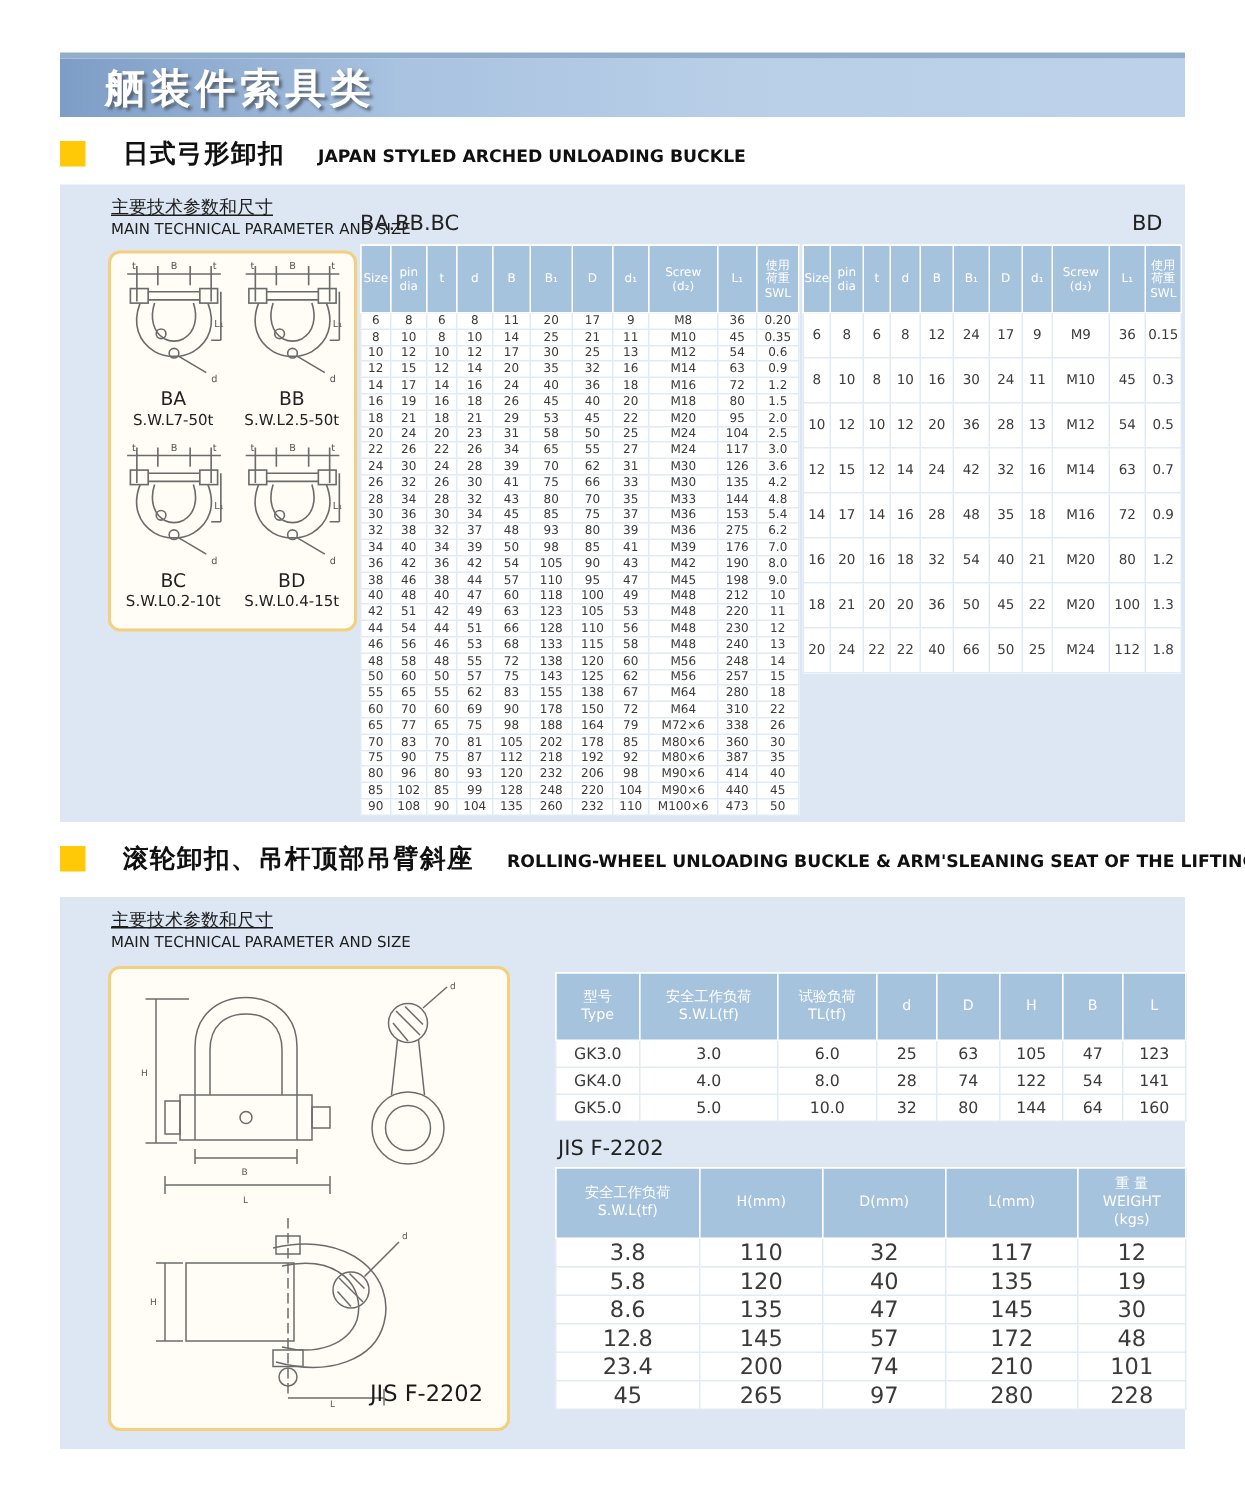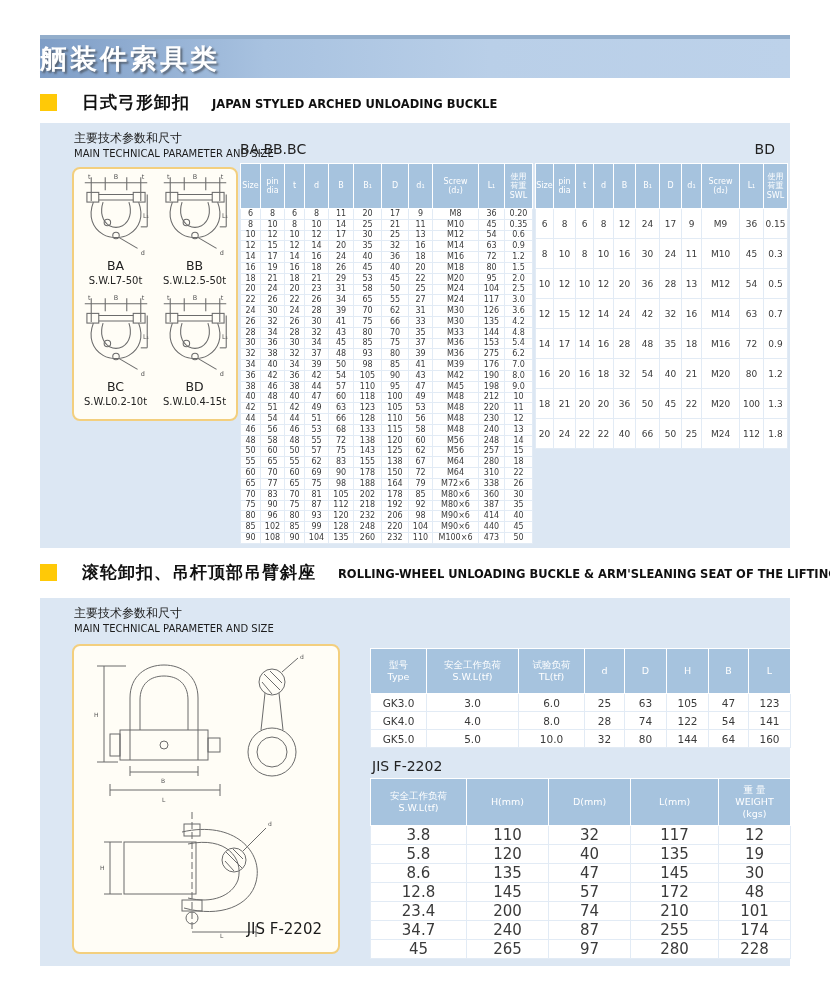--- a/index.html
+++ b/index.html
@@ -9,39 +9,39 @@
     overflow:hidden;
   }
   
   .banner{
     position:absolute;left:40px;top:35px;width:750px;height:43px;
     background:linear-gradient(90deg,#7e9dc6 0%,#a8c2e0 30%,#b9cfe8 60%,#bdd2ea 100%);
     border-top:4px solid #93aecb;box-sizing:border-box;
     display:flex;align-items:center;
   }
   .banner-zh{
-    font-size:27px;font-weight:bold;color:#ffffff;
+    margin-left:30px;font-size:27px;font-weight:bold;color:#ffffff;
     letter-spacing:3px;text-shadow:2px 2px 2px rgba(80,90,105,.85);white-space:nowrap;
   }
   .banner-en{
     margin-left:16px;font-size:19px;font-weight:bold;color:#dde3ea;
     letter-spacing:1px;text-shadow:2px 2px 1px rgba(80,90,105,.7);white-space:nowrap;
   }
   
   .sec-title{position:absolute;left:40px;width:750px;display:flex;align-items:center;gap:12px;}
   .sec1{top:91px;} .sec2{top:561px;}
   .bullet{width:17px;height:17px;background:#ffc907;margin-right:13px;flex:none;}
   .sec-zh{font-size:17px;font-weight:bold;color:#101010;white-space:nowrap;letter-spacing:1px;}
   .sec-en{font-size:11.5px;font-weight:bold;color:#101010;margin-left:10px;padding-top:3px;white-space:nowrap;}
   
   .content{position:absolute;left:40px;width:750px;background:#dce7f3;}
   .content1{top:123px;height:425px;}
   .content2{top:598px;height:368px;}
   .param{position:absolute;left:34px;top:7px;line-height:1.4;}
-  .param-zh{font-size:12px;color:#1c1c1c;}
+  .param-zh{font-size:12px;color:#1c1c1c;text-decoration:underline;}
   .param-en{font-size:10px;color:#1c1c1c;}
   
   .dbox{
     position:absolute;background:#fffdf6;border:2px solid #f3cf7e;border-radius:8px;
     box-sizing:border-box;
   }
   .dbox1{left:32px;top:44px;width:166px;height:254px;
     display:grid;grid-template-columns:1fr 1fr;grid-template-rows:1fr 1fr;padding:4px 2px;}
   .shk{display:flex;flex-direction:column;align-items:center;justify-content:flex-start;}
   .shk svg{width:72px;height:84px;}
@@ -943,27 +943,20 @@
           <td>48</td>
         </tr>
         <tr>
           <td>23.4</td>
           <td>200</td>
           <td>74</td>
           <td>210</td>
           <td>101</td>
         </tr>
         <tr>
-          <td>34.7</td>
-          <td>240</td>
-          <td>87</td>
-          <td>255</td>
-          <td>174</td>
-        </tr>
-        <tr>
           <td>45</td>
           <td>265</td>
           <td>97</td>
           <td>280</td>
           <td>228</td>
         </tr>
       </tbody>
   </table>
 </div>
 

